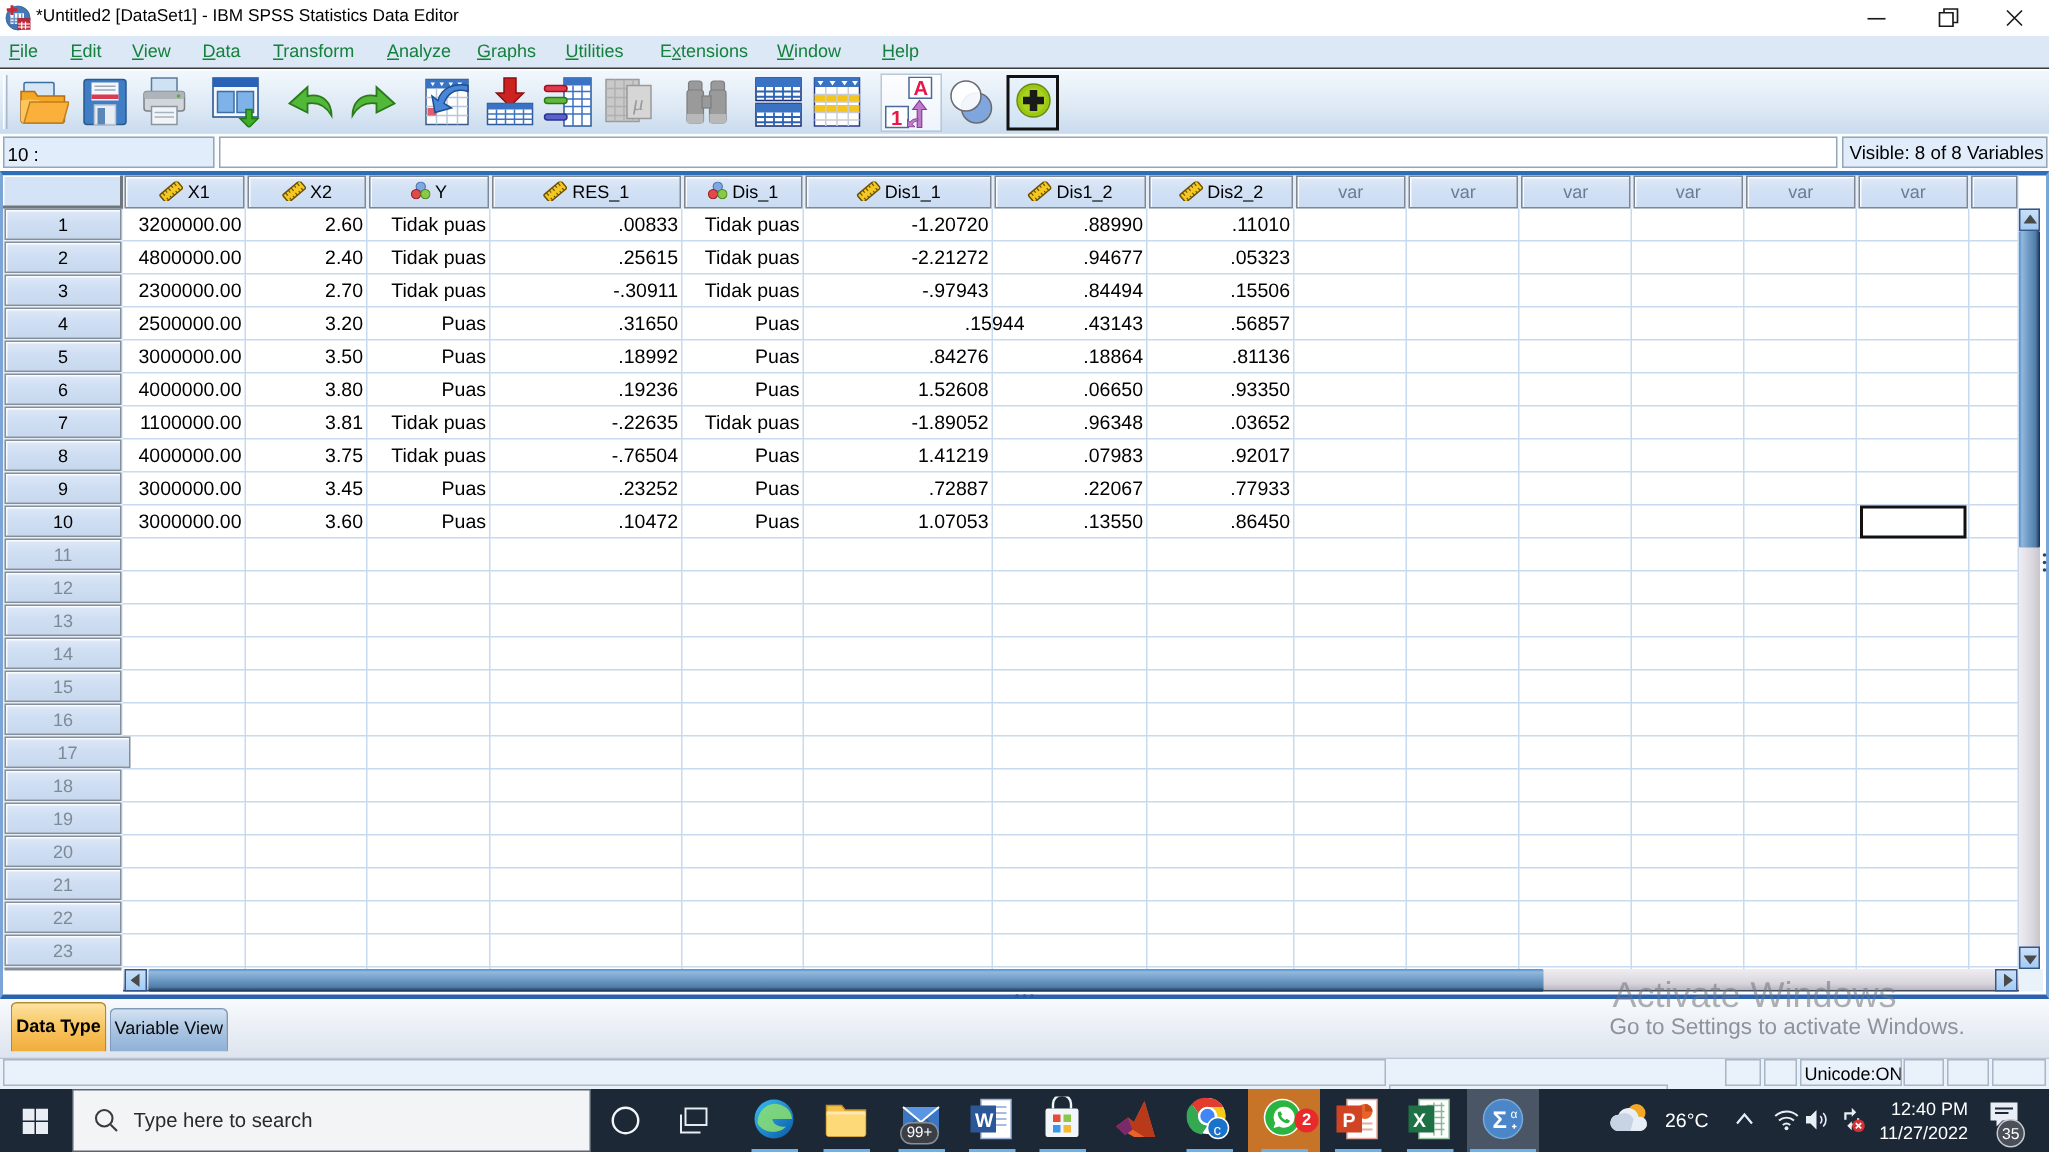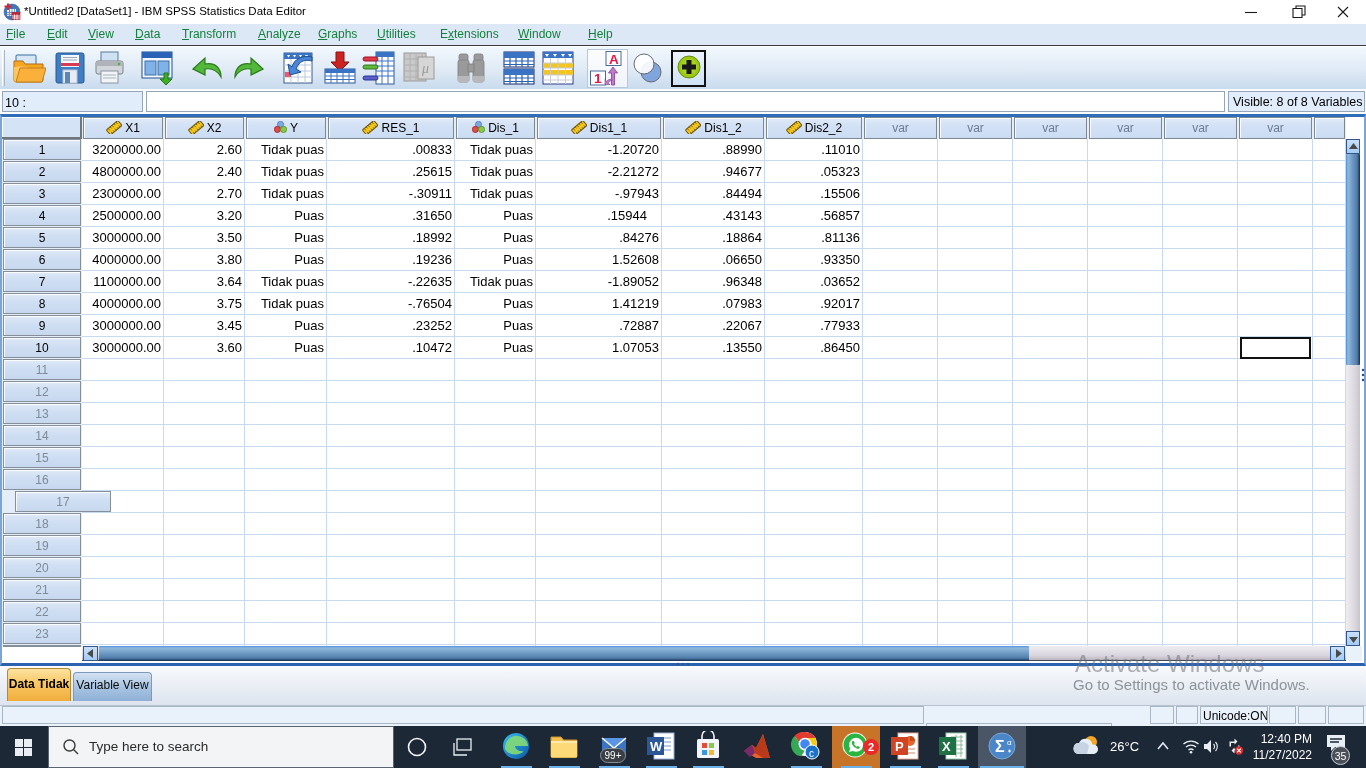--- a/index.html
+++ b/index.html
@@ -316,21 +316,21 @@
 <div class="abs rcell" style="left:3px;top:271px;width:78px;height:21px;padding-top:3px">7</div>
 <div class="abs rcell" style="left:3px;top:293px;width:78px;height:21px;padding-top:3px">8</div>
 <div class="abs rcell" style="left:3px;top:315px;width:78px;height:21px;padding-top:3px">9</div>
 <div class="abs rcell" style="left:3px;top:337px;width:78px;height:21px;padding-top:3px">10</div>
 <div class="abs rcell gray" style="left:3px;top:359px;width:78px;height:21px;padding-top:3px">11</div>
 <div class="abs rcell gray" style="left:3px;top:381px;width:78px;height:21px;padding-top:3px">12</div>
 <div class="abs rcell gray" style="left:3px;top:403px;width:78px;height:21px;padding-top:3px">13</div>
 <div class="abs rcell gray" style="left:3px;top:425px;width:78px;height:21px;padding-top:3px">14</div>
 <div class="abs rcell gray" style="left:3px;top:447px;width:78px;height:21px;padding-top:3px">15</div>
 <div class="abs rcell gray" style="left:3px;top:469px;width:78px;height:21px;padding-top:3px">16</div>
-<div class="abs rcell gray" style="left:15px;top:491px;width:96px;height:21px;padding-top:3px">17</div>
+<div class="abs rcell gray" style="left:3px;top:491px;width:84px;height:21px;padding-top:3px">17</div>
 <div class="abs rcell gray" style="left:3px;top:513px;width:78px;height:21px;padding-top:3px">18</div>
 <div class="abs rcell gray" style="left:3px;top:535px;width:78px;height:21px;padding-top:3px">19</div>
 <div class="abs rcell gray" style="left:3px;top:557px;width:78px;height:21px;padding-top:3px">20</div>
 <div class="abs rcell gray" style="left:3px;top:579px;width:78px;height:21px;padding-top:3px">21</div>
 <div class="abs rcell gray" style="left:3px;top:601px;width:78px;height:21px;padding-top:3px">22</div>
 <div class="abs rcell gray" style="left:3px;top:623px;width:78px;height:21px;padding-top:3px">23</div>
 <div class="abs rcell" style="left:3px;top:645px;width:78px;height:0px"></div>
 <div class="abs dcell" style="left:82px;top:142px;width:79px">3200000.00</div>
 <div class="abs dcell" style="left:164px;top:142px;width:78px">2.60</div>
 <div class="abs dcell" style="left:245px;top:142px;width:79px">Tidak puas</div>
@@ -353,41 +353,41 @@
 <div class="abs dcell" style="left:327px;top:186px;width:125px">-.30911</div>
 <div class="abs dcell" style="left:455px;top:186px;width:78px">Tidak puas</div>
 <div class="abs dcell" style="left:536px;top:186px;width:123px">-.97943</div>
 <div class="abs dcell" style="left:662px;top:186px;width:100px">.84494</div>
 <div class="abs dcell" style="left:765px;top:186px;width:95px">.15506</div>
 <div class="abs dcell" style="left:82px;top:208px;width:79px">2500000.00</div>
 <div class="abs dcell" style="left:164px;top:208px;width:78px">3.20</div>
 <div class="abs dcell" style="left:245px;top:208px;width:79px">Puas</div>
 <div class="abs dcell" style="left:327px;top:208px;width:125px">.31650</div>
 <div class="abs dcell" style="left:455px;top:208px;width:78px">Puas</div>
-<div class="abs dcell" style="left:524px;top:208px;width:123px">.15944</div>
+<div class="abs dcell" style="left:560px;top:208px;width:123px">.15944</div>
 <div class="abs dcell" style="left:662px;top:208px;width:100px">.43143</div>
 <div class="abs dcell" style="left:765px;top:208px;width:95px">.56857</div>
 <div class="abs dcell" style="left:82px;top:230px;width:79px">3000000.00</div>
 <div class="abs dcell" style="left:164px;top:230px;width:78px">3.50</div>
 <div class="abs dcell" style="left:245px;top:230px;width:79px">Puas</div>
 <div class="abs dcell" style="left:327px;top:230px;width:125px">.18992</div>
 <div class="abs dcell" style="left:455px;top:230px;width:78px">Puas</div>
 <div class="abs dcell" style="left:536px;top:230px;width:123px">.84276</div>
 <div class="abs dcell" style="left:662px;top:230px;width:100px">.18864</div>
 <div class="abs dcell" style="left:765px;top:230px;width:95px">.81136</div>
 <div class="abs dcell" style="left:82px;top:252px;width:79px">4000000.00</div>
 <div class="abs dcell" style="left:164px;top:252px;width:78px">3.80</div>
 <div class="abs dcell" style="left:245px;top:252px;width:79px">Puas</div>
 <div class="abs dcell" style="left:327px;top:252px;width:125px">.19236</div>
 <div class="abs dcell" style="left:455px;top:252px;width:78px">Puas</div>
 <div class="abs dcell" style="left:536px;top:252px;width:123px">1.52608</div>
 <div class="abs dcell" style="left:662px;top:252px;width:100px">.06650</div>
 <div class="abs dcell" style="left:765px;top:252px;width:95px">.93350</div>
 <div class="abs dcell" style="left:82px;top:274px;width:79px">1100000.00</div>
-<div class="abs dcell" style="left:164px;top:274px;width:78px">3.64</div>
+<div class="abs dcell" style="left:164px;top:274px;width:78px">3.81</div>
 <div class="abs dcell" style="left:245px;top:274px;width:79px">Tidak puas</div>
 <div class="abs dcell" style="left:327px;top:274px;width:125px">-.22635</div>
 <div class="abs dcell" style="left:455px;top:274px;width:78px">Tidak puas</div>
 <div class="abs dcell" style="left:536px;top:274px;width:123px">-1.89052</div>
 <div class="abs dcell" style="left:662px;top:274px;width:100px">.96348</div>
 <div class="abs dcell" style="left:765px;top:274px;width:95px">.03652</div>
 <div class="abs dcell" style="left:82px;top:296px;width:79px">4000000.00</div>
 <div class="abs dcell" style="left:164px;top:296px;width:78px">3.75</div>
 <div class="abs dcell" style="left:245px;top:296px;width:79px">Tidak puas</div>
 <div class="abs dcell" style="left:327px;top:296px;width:125px">-.76504</div>
@@ -441,21 +441,21 @@
   </svg>
 <div class="abs" style="left:1346px;top:646px;width:16px;height:15px;background:#e9f1f9"></div>
 <svg class="abs" style="left:676px;top:662px" width="14" height="4" viewBox="0 0 14 4">
     <g fill="#2a5a94">
       <circle cx="2" cy="2" r="1.2"></circle>
       <circle cx="7" cy="2" r="1.2"></circle>
       <circle cx="12" cy="2" r="1.2"></circle>
     </g>
   </svg>
 <div class="abs" id="tabstrip"></div>
-<div class="abs tab" id="tab1">Data Tidak</div>
+<div class="abs tab" id="tab1">Data Type</div>
 <div class="abs tab" id="tab2">Variable View</div>
 <div class="abs" id="wm1">Activate Windows</div>
 <div class="abs" id="wm2">Go to Settings to activate Windows.</div>
 <div class="abs" id="statusbar"></div>
 <div class="abs scell" style="left:2px;top:706px;width:922px;"></div>
 <div class="abs scell" style="left:926px;top:723px;width:186px;padding:2px 0 0 4px">IBM SPSS Statistics Processor is ready</div>
 <div class="abs scell" style="left:1150px;top:706px;width:24px;"></div>
 <div class="abs scell" style="left:1176px;top:706px;width:22px;"></div>
 <div class="abs scell" style="left:1200px;top:706px;width:68px;padding:2px 0 0 2px">Unicode:ON</div>
 <div class="abs scell" style="left:1269px;top:706px;width:27px;"></div>

